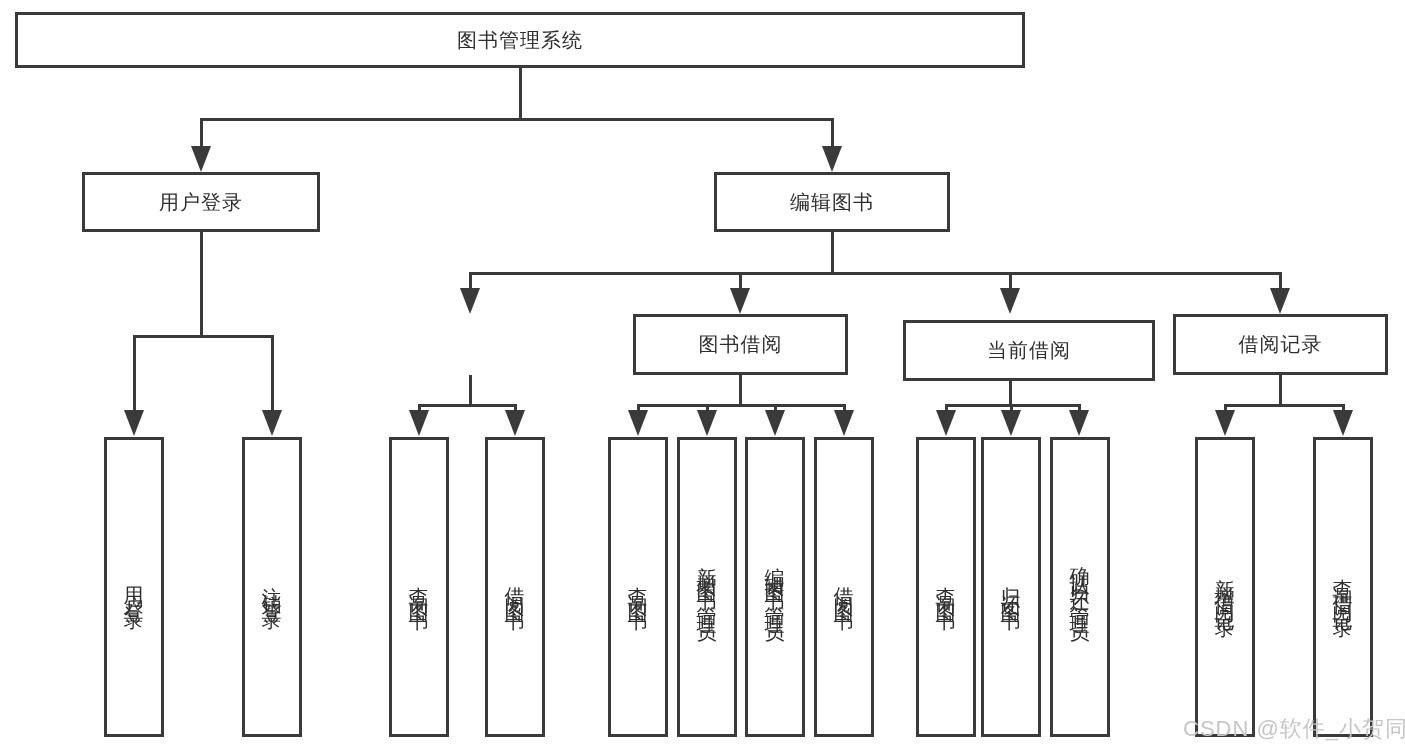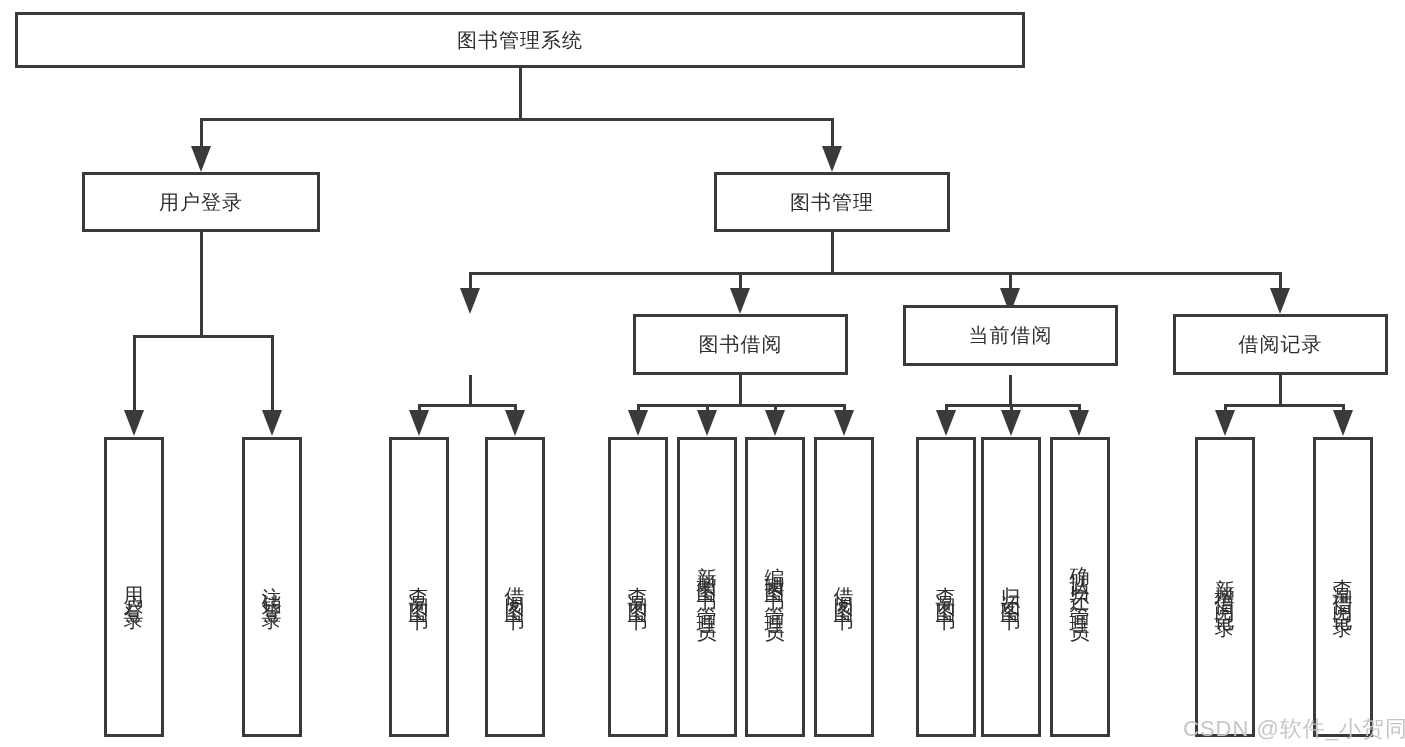--- a/index.html
+++ b/index.html
@@ -72,21 +72,21 @@
   <div class="hline" style="left:200px;top:118px;width:633px;"></div>
   <div class="vline" style="left:200px;top:118px;height:32px;"></div>
   <div class="arrow" style="left:191px;top:146px;"></div>
   <div class="vline" style="left:831px;top:118px;height:32px;"></div>
   <div class="arrow" style="left:822px;top:146px;"></div>
 
   <div class="node" style="left:82px;top:172px;width:238px;height:60px;">
     <span>用户登录</span>
   </div>
   <div class="node" style="left:714px;top:172px;width:236px;height:60px;">
-    <span>图书管理</span>
+    <span>编辑图书</span>
   </div>
 
   <div class="vline" style="left:200px;top:232px;height:106px;"></div>
   <div class="hline" style="left:133px;top:335px;width:141px;"></div>
   <div class="vline" style="left:133px;top:335px;height:78px;"></div>
   <div class="arrow" style="left:124px;top:410px;"></div>
   <div class="vline" style="left:271px;top:335px;height:78px;"></div>
   <div class="arrow" style="left:262px;top:410px;"></div>
 
   <div class="vline" style="left:831px;top:232px;height:42px;"></div>
@@ -96,21 +96,21 @@
   <div class="vline" style="left:739px;top:272px;height:18px;"></div>
   <div class="arrow" style="left:730px;top:288px;"></div>
   <div class="vline" style="left:1009px;top:272px;height:18px;"></div>
   <div class="arrow" style="left:1000px;top:288px;"></div>
   <div class="vline" style="left:1279px;top:272px;height:18px;"></div>
   <div class="arrow" style="left:1270px;top:288px;"></div>
 
   <div class="node" style="left:633px;top:314px;width:215px;height:61px;">
     <span>图书借阅</span>
   </div>
-  <div class="node" style="left:903px;top:305px;width:215px;height:61px;">
+  <div class="node" style="left:903px;top:320px;width:252px;height:61px;">
     <span>当前借阅</span>
   </div>
   <div class="node" style="left:1173px;top:314px;width:215px;height:61px;">
     <span>借阅记录</span>
   </div>
 
   <div class="vline" style="left:469px;top:375px;height:32px;"></div>
   <div class="hline" style="left:418px;top:404px;width:98px;"></div>
   <div class="vline" style="left:418px;top:404px;height:10px;"></div>
   <div class="arrow" style="left:409px;top:410px;"></div>

